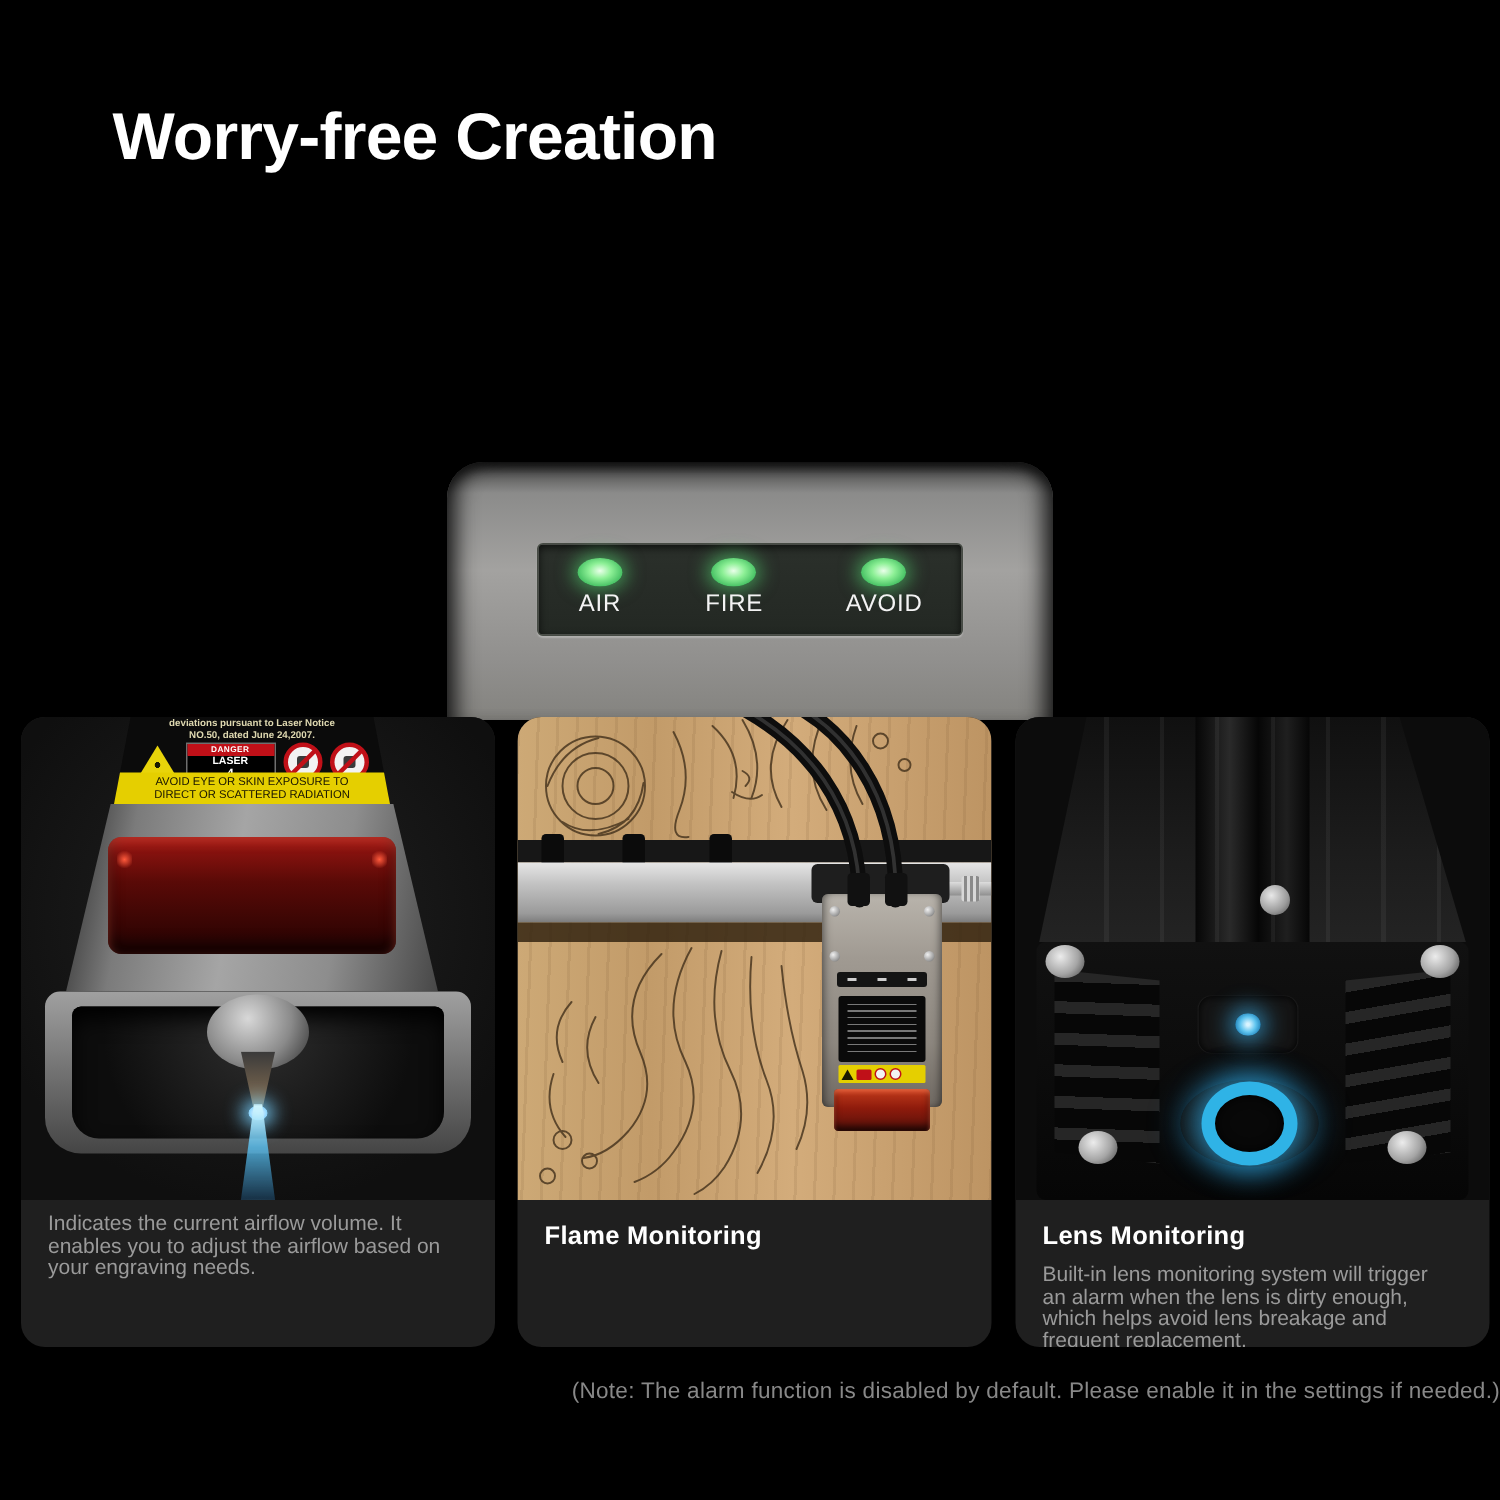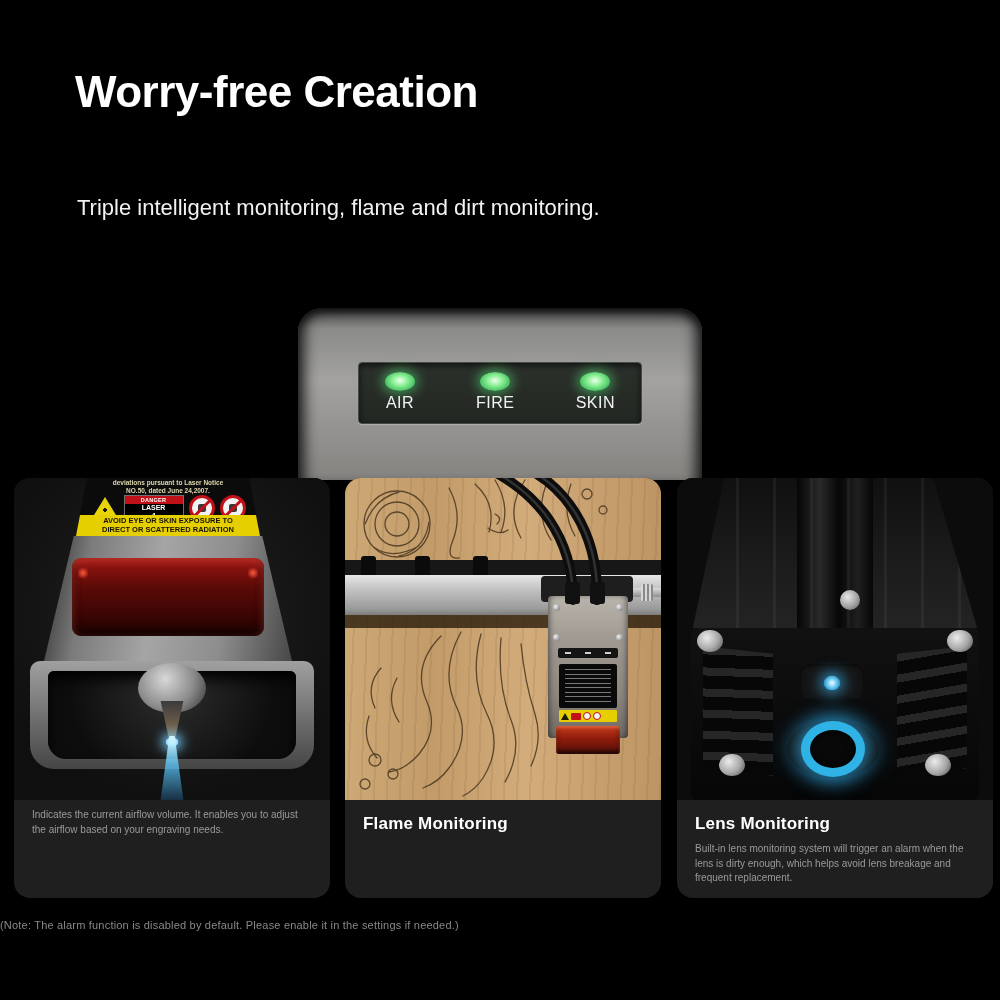--- a/index.html
+++ b/index.html
@@ -27,23 +27,23 @@
        background:radial-gradient(ellipse at 50% 45%,#eaffea 0%,#8df096 35%,#46c063 72%,#2b8a45 100%);
        box-shadow:0 0 12px 3px rgba(90,230,120,.55);}
   .led-label{margin-top:3px;color:#f3f3f3;font-size:16px;letter-spacing:.5px;}
 
   
   .card{position:absolute;top:478px;width:316px;height:420px;border-radius:16px;
         background:#1f1f1f;overflow:hidden;}
   .card-1{left:14px}.card-2{left:345px}.card-3{left:677px}
   .photo{position:relative;width:316px;height:322px;overflow:hidden;}
   .card-title{margin:14px 18px 0;color:#fff;font-size:17px;font-weight:bold;letter-spacing:.2px;}
-  .card-body{margin:8px 26px 0 18px;color:#9a9a9a;font-size:10px;line-height:14.5px;}
-  .footnote{position:absolute;top:919px;left:0;width:1000px;text-align:left;color:#888;
-            font-size:11px;letter-spacing:.2px;}
+  .card-body{margin:8px 26px 0 18px;color:#9a9a9a;font-size:14px;line-height:14.5px;}
+  .footnote{position:absolute;top:919px;left:0;width:1000px;text-align:right;color:#888;
+            font-size:15px;letter-spacing:.2px;}
 
   
   .p1{background:radial-gradient(circle at 50% 42%,#222,#0f0f0f 78%);}
   .m1-label{position:absolute;left:62px;top:0;width:184px;height:58px;background:#0b0b0b;
             clip-path:polygon(6% 0,94% 0,100% 100%,0 100%);}
   .m1-notice{color:#ded8b0;font-size:6.5px;line-height:7.5px;font-weight:bold;text-align:center;padding-top:1px;}
   .m1-row{display:flex;justify-content:center;align-items:center;gap:5px;height:26px;margin-top:1px;}
   .tri{width:0;height:0;border-left:14px solid transparent;border-right:14px solid transparent;
        border-bottom:23px solid #e8d40a;position:relative;}
   .tri::after{content:"";position:absolute;left:-5px;top:9px;width:10px;height:8px;
@@ -53,21 +53,21 @@
                height:8px;line-height:8px;letter-spacing:.3px;}
   .laser-txt{color:#fff;font-size:7px;font-weight:bold;text-align:center;line-height:8px;}
   .class-txt{color:#fff;font-size:8px;font-weight:bold;text-align:center;line-height:8px;}
   .prohib{width:20px;height:20px;border-radius:50%;background:#f2f2f2;border:3px solid #c01018;
           position:relative;box-sizing:content-box;}
   .prohib::before{content:"";position:absolute;left:6px;top:6px;width:8px;height:8px;background:#3a3a3a;
                   border-radius:2px;}
   .prohib::after{content:"";position:absolute;left:-2px;top:8.5px;width:24px;height:3px;background:#c01018;
                  transform:rotate(-45deg);}
   .m1-strip{position:absolute;bottom:0;left:0;right:0;background:#e5cf00;padding:2px 0 2px;}
-  .m1-strip div{color:#171400;font-size:7.5px;font-weight:bold;text-align:center;line-height:8.5px;}
+  .m1-strip div{color:#171400;font-size:7.5px;font-weight:normal;text-align:center;line-height:8.5px;}
   .m1-metal{position:absolute;left:30px;top:58px;width:248px;height:125px;
             background:linear-gradient(100deg,#2c2c2c 0%,#7b7b7b 18%,#a5a5a5 45%,#8d8d8d 72%,#474747 100%);
             clip-path:polygon(12% 0,88% 0,100% 100%,0 100%);}
   .m1-window{position:absolute;left:50%;top:22px;transform:translateX(-50%);width:192px;height:78px;
              border-radius:9px;background:linear-gradient(180deg,#9c1612 0%,#5a0a07 38%,#2d0403 88%);
              box-shadow:inset 0 3px 8px rgba(255,90,70,.45),inset 0 -5px 10px rgba(0,0,0,.85);}
   .m1-window::before,.m1-window::after{content:"";position:absolute;top:8px;width:10px;height:14px;
              background:radial-gradient(circle,#ff5a3c,rgba(255,90,60,0) 70%);}
   .m1-window::before{left:6px}.m1-window::after{right:6px}
   .m1-front{position:absolute;left:16px;top:183px;width:284px;height:108px;
@@ -162,36 +162,35 @@
 </style>
 </head>
 <body>
 
 <div class="stage">
 
   <div class="title">
     <div>Worry-free Creation</div>
   </div>
   <div class="subtitle">
-    <div>Triple intelligent monitoring, flame and dirt monitoring.</div>
   </div>
 
   <div class="device">
     <div class="led-panel">
       <div class="led-group">
         <span class="led"></span>
         <span class="led-label">AIR</span>
       </div>
       <div class="led-group">
         <span class="led"></span>
         <span class="led-label">FIRE</span>
       </div>
       <div class="led-group">
         <span class="led"></span>
-        <span class="led-label">SKIN</span>
+        <span class="led-label">AVOID</span>
       </div>
     </div>
   </div>
 
   <div class="card card-1">
     <div class="photo p1">
       <div class="m1-label">
         <div class="m1-notice">
           <div>deviations pursuant to Laser Notice</div>
           <div>NO.50, dated June 24,2007.</div>

